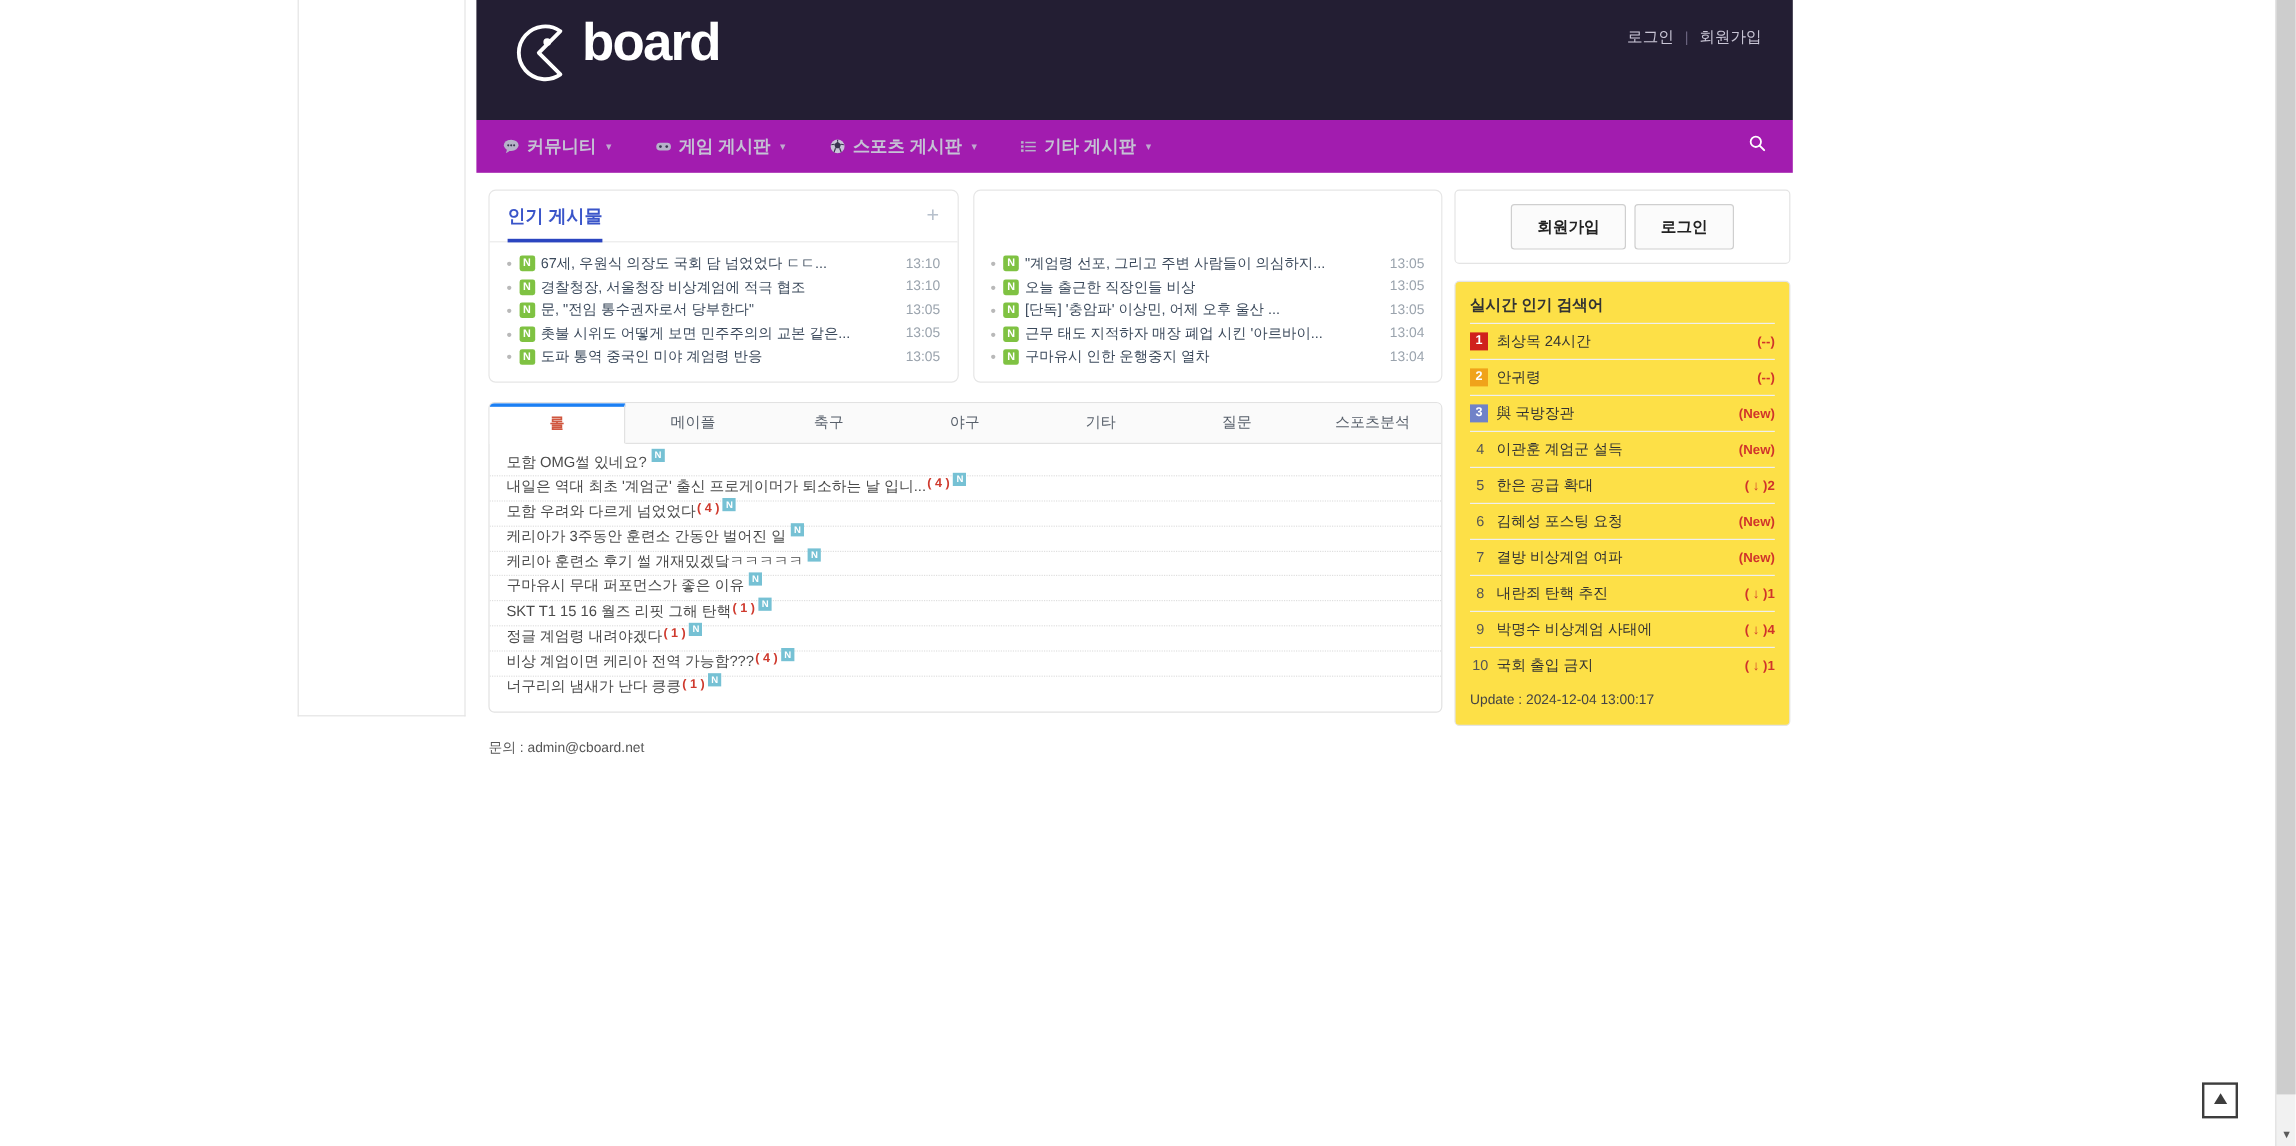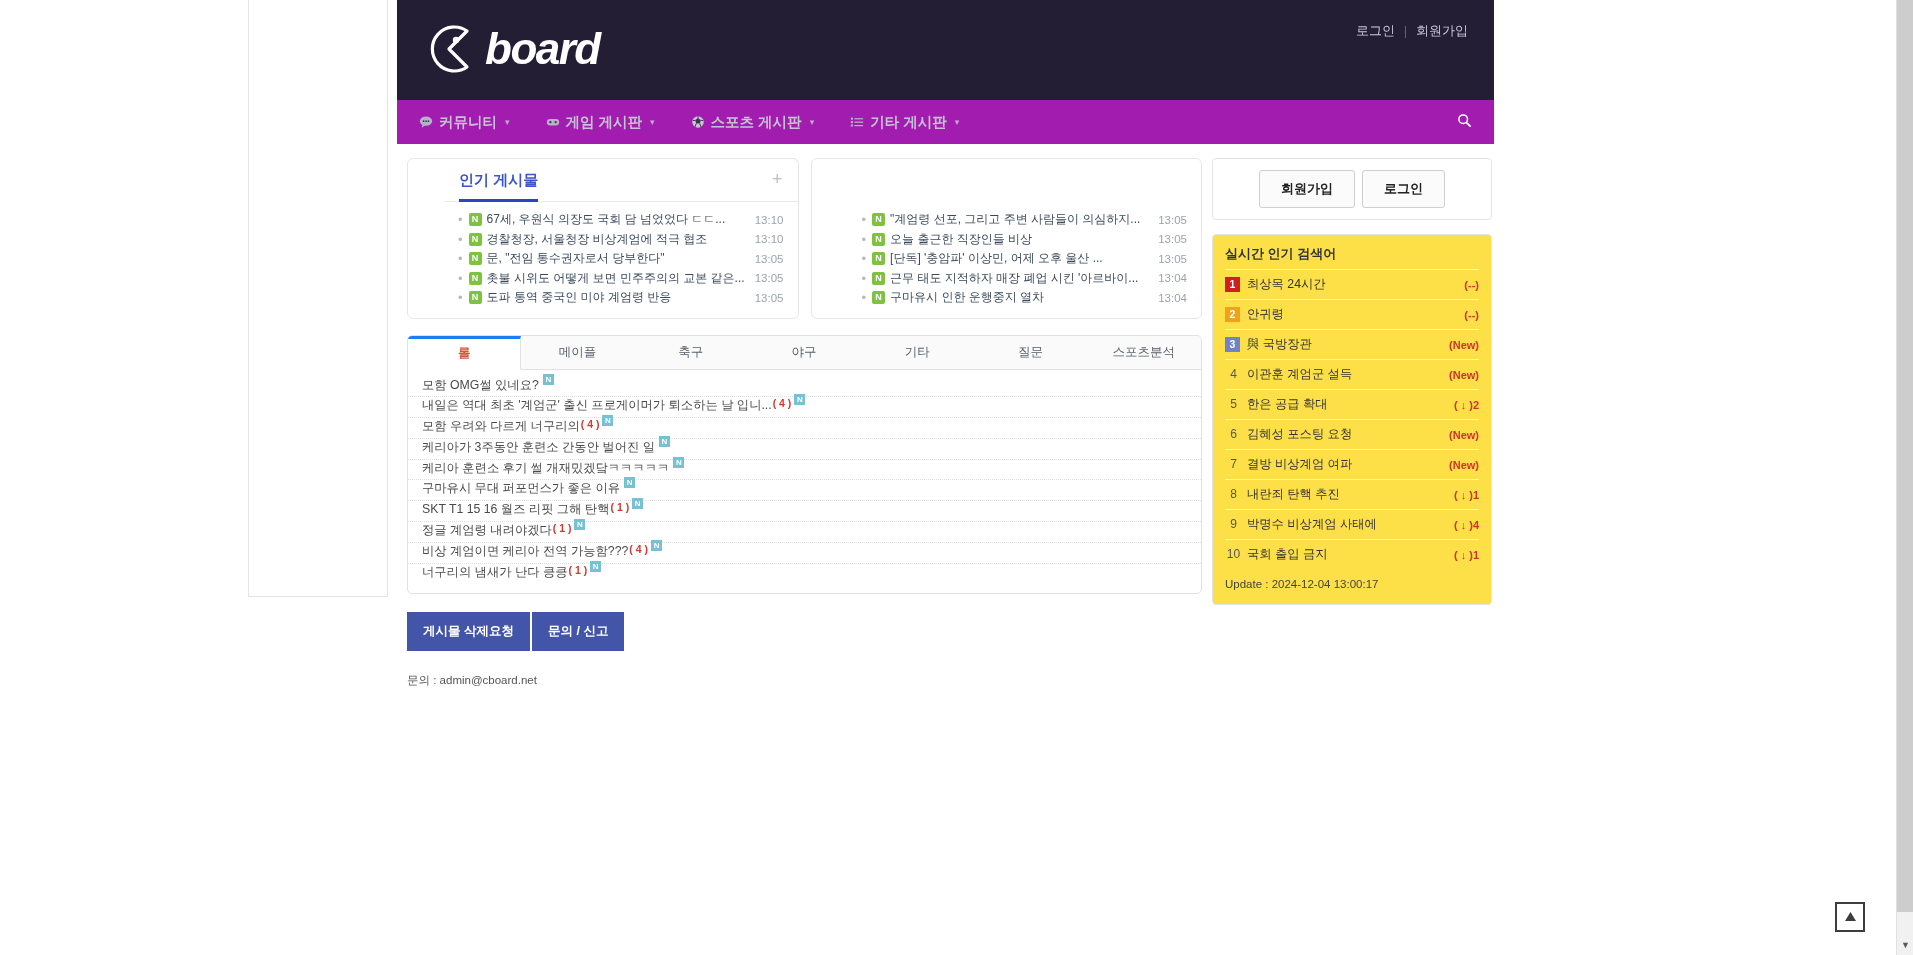--- a/index.html
+++ b/index.html
@@ -36,23 +36,22 @@
 
   
   .header {
     background: #231e33;
     height: 100px;
     position: relative;
   }
   .logo {
     position: absolute;
     left: 26px; top: 14px;
-    display: flex; align-items: center;
+    display: flex; 
     height: 70px;
-    font-style: italic;
   }
   .logo svg { display: block; }
   .logo-text {
     color: #ffffff;
     font-size: 44px;
     font-weight: bold;
     letter-spacing: -1.5px;
     margin-left: 2px;
     line-height: 1;
   }
@@ -115,21 +114,20 @@
 
   
   .panel-row { display: flex; gap: 12px; }
   .panel {
     flex: 1;
     border: 1px solid #e6e6e6;
     border-radius: 6px;
     background: #fff;
     min-height: 150px;
     position: relative;
-    padding-left: 36px;
   }
   .panel-head {
     position: relative;
     height: 43px;
     border-bottom: 1px solid #eaeaea;
   }
   .panel-title {
     position: absolute;
     left: 15px; bottom: -1px;
     font-size: 15px;
@@ -573,21 +571,21 @@
               <span class="r-title">모함 OMG썰 있네요?</span>
               <span class="r-count"></span>
               <span class="badge-n-sm">N</span>
             </div>
             <div class="row">
               <span class="r-title">내일은 역대 최초 '계엄군' 출신 프로게이머가 퇴소하는 날 입니...</span>
               <span class="r-count">( 4 )</span>
               <span class="badge-n-sm">N</span>
             </div>
             <div class="row">
-              <span class="r-title">모함 우려와 다르게 너구리의</span>
+              <span class="r-title">모함 우려와 다르게 넘었었다</span>
               <span class="r-count">( 4 )</span>
               <span class="badge-n-sm">N</span>
             </div>
             <div class="row">
               <span class="r-title">케리아가 3주동안 훈련소 간동안 벌어진 일</span>
               <span class="r-count"></span>
               <span class="badge-n-sm">N</span>
             </div>
             <div class="row">
               <span class="r-title">케리아 훈련소 후기 썰 개재밌겠닼ㅋㅋㅋㅋㅋ</span>
@@ -616,24 +614,20 @@
             </div>
             <div class="row">
               <span class="r-title">너구리의 냄새가 난다 킁킁</span>
               <span class="r-count">( 1 )</span>
               <span class="badge-n-sm">N</span>
             </div>
           </div>
         </div>
 
         <div class="foot">
-          <div class="foot-btns">
-            <button class="foot-btn">게시물 삭제요청</button>
-            <button class="foot-btn">문의 / 신고</button>
-          </div>
           <div class="foot-note">문의 : admin@cboard.net</div>
         </div>
 
       </div>
 
       <div class="col-side">
 
         <div class="side-auth">
           <button class="auth-btn">회원가입</button>
           <button class="auth-btn">로그인</button>

